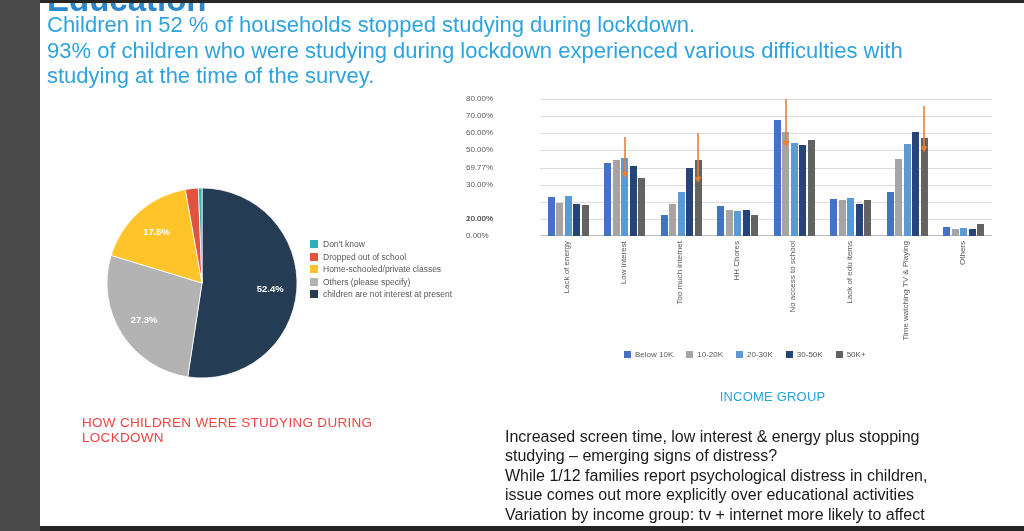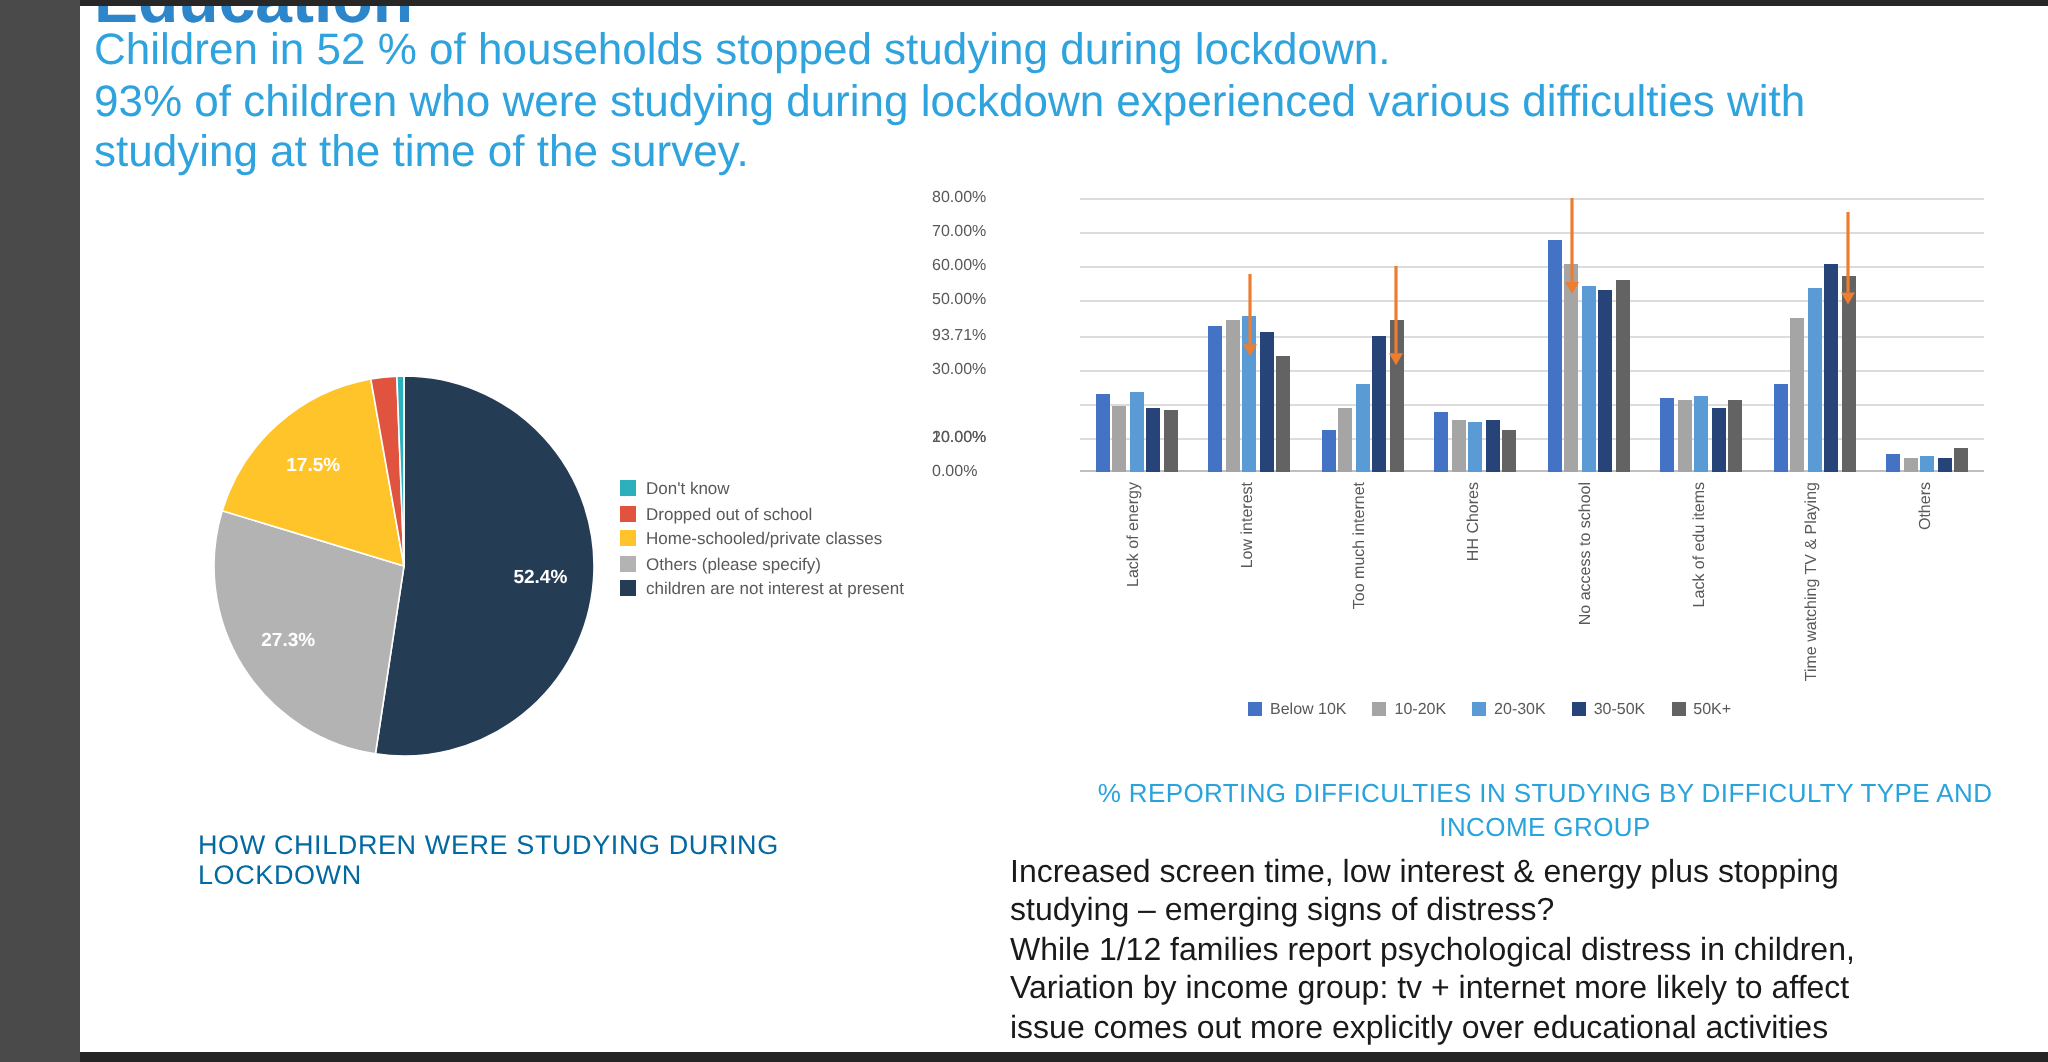--- a/index.html
+++ b/index.html
@@ -13,21 +13,21 @@
   .frame-bottom{position:absolute;left:13px;top:526px;width:1001px;height:5px;background:#252525;}
 
   .edu-title{position:absolute;left:7px;top:-20px;font-size:33px;line-height:33px;font-weight:bold;color:#2c86c9;}
   .intro{position:absolute;left:7px;top:9px;width:965px;color:#2fa3dd;font-size:22px;line-height:25.5px;}
 
   .pie-svg-wrap{position:absolute;left:62px;top:180px;width:200px;height:200px;}
   .pie-legend{position:absolute;left:270px;top:237px;}
   .pie-legend .row{display:flex;align-items:center;margin-bottom:4px;height:8.5px;}
   .pie-legend .sw{width:8px;height:8px;margin-right:5px;flex:none;}
   .pie-legend .lbl{font-size:8.5px;color:#595959;white-space:nowrap;}
-  .pie-caption{position:absolute;left:59px;top:412px;width:360px;color:#0369a1;font-size:13.5px;letter-spacing:0.3px;}
+  .pie-caption{position:absolute;left:42px;top:412px;width:360px;color:#ef4444;font-size:13.5px;letter-spacing:0.3px;}
 
   .bar-ylabels{position:absolute;left:426px;top:96px;width:70px;height:137px;}
   .bar-ylabels .ylabel{position:absolute;right:4px;font-size:8px;color:#595959;width:66px;}
   .bar-plot{position:absolute;left:500px;top:96px;width:452px;height:137px;}
   .gridline{position:absolute;left:0;right:0;height:1px;background:#dcdcdc;}
   .baseline{position:absolute;left:0;right:0;bottom:0;height:1px;background:#bfbfbf;}
   .bar-groups{position:absolute;left:0;top:0;width:100%;height:100%;display:flex;}
   .bar-group{flex:1;display:flex;align-items:flex-end;justify-content:center;gap:1.5px;}
   .bar{width:7px;flex:none;}
   .bar-xlabels{position:absolute;left:500px;top:238px;width:452px;height:100px;}
@@ -89,21 +89,21 @@
           <span class="lbl">children are not interest at present</span>
         </div>
       </div>
     <div class="pie-caption">HOW CHILDREN WERE STUDYING DURING LOCKDOWN</div>
 
     <div class="bar-ylabels">
         <div class="ylabel" style="top: -5px;">80.00%</div>
         <div class="ylabel" style="top: 12.125px;">70.00%</div>
         <div class="ylabel" style="top: 29.25px;">60.00%</div>
         <div class="ylabel" style="top: 46.375px;">50.00%</div>
-        <div class="ylabel" style="top: 63.5px;">93.71%</div>
+        <div class="ylabel" style="top: 63.5px;">69.77%</div>
         <div class="ylabel" style="top: 80.625px;">30.00%</div>
         <div class="ylabel" style="top: 115px;">20.00%</div>
         <div class="ylabel" style="top: 114.875px;">10.00%</div>
         <div class="ylabel" style="top: 132px;">0.00%</div>
       </div>
     <div class="bar-plot">
         <div class="gridline" style="top: 0px;"></div>
         <div class="gridline" style="top: 17.125px;"></div>
         <div class="gridline" style="top: 34.25px;"></div>
         <div class="gridline" style="top: 51.375px;"></div>
@@ -213,30 +213,29 @@
         <span class="item">
           <span class="sw" style="background: rgb(38, 68, 120);"></span>
           <span class="lbl">30-50K</span>
         </span>
         <span class="item">
           <span class="sw" style="background: rgb(99, 99, 99);"></span>
           <span class="lbl">50K+</span>
         </span>
       </div>
     <div class="bar-caption">
-      <div>% REPORTING DIFFICULTIES IN STUDYING BY DIFFICULTY TYPE AND</div>
       <div>INCOME GROUP</div>
     </div>
 
     <div class="notes">
       <div>Increased screen time, low interest &amp; energy plus stopping</div>
       <div>studying – emerging signs of distress?</div>
       <div>While 1/12 families report psychological distress in children,</div>
+      <div>issue comes out more explicitly over educational activities</div>
       <div>Variation by income group: tv + internet more likely to affect</div>
-      <div>issue comes out more explicitly over educational activities</div>
       <div>children in upper</div>
     </div>
 
   </div>
 
   <div class="frame-top"></div>
   <div class="frame-left"></div>
   <div class="frame-right"></div>
   <div class="frame-corner"></div>
   <div class="frame-bottom"></div>

